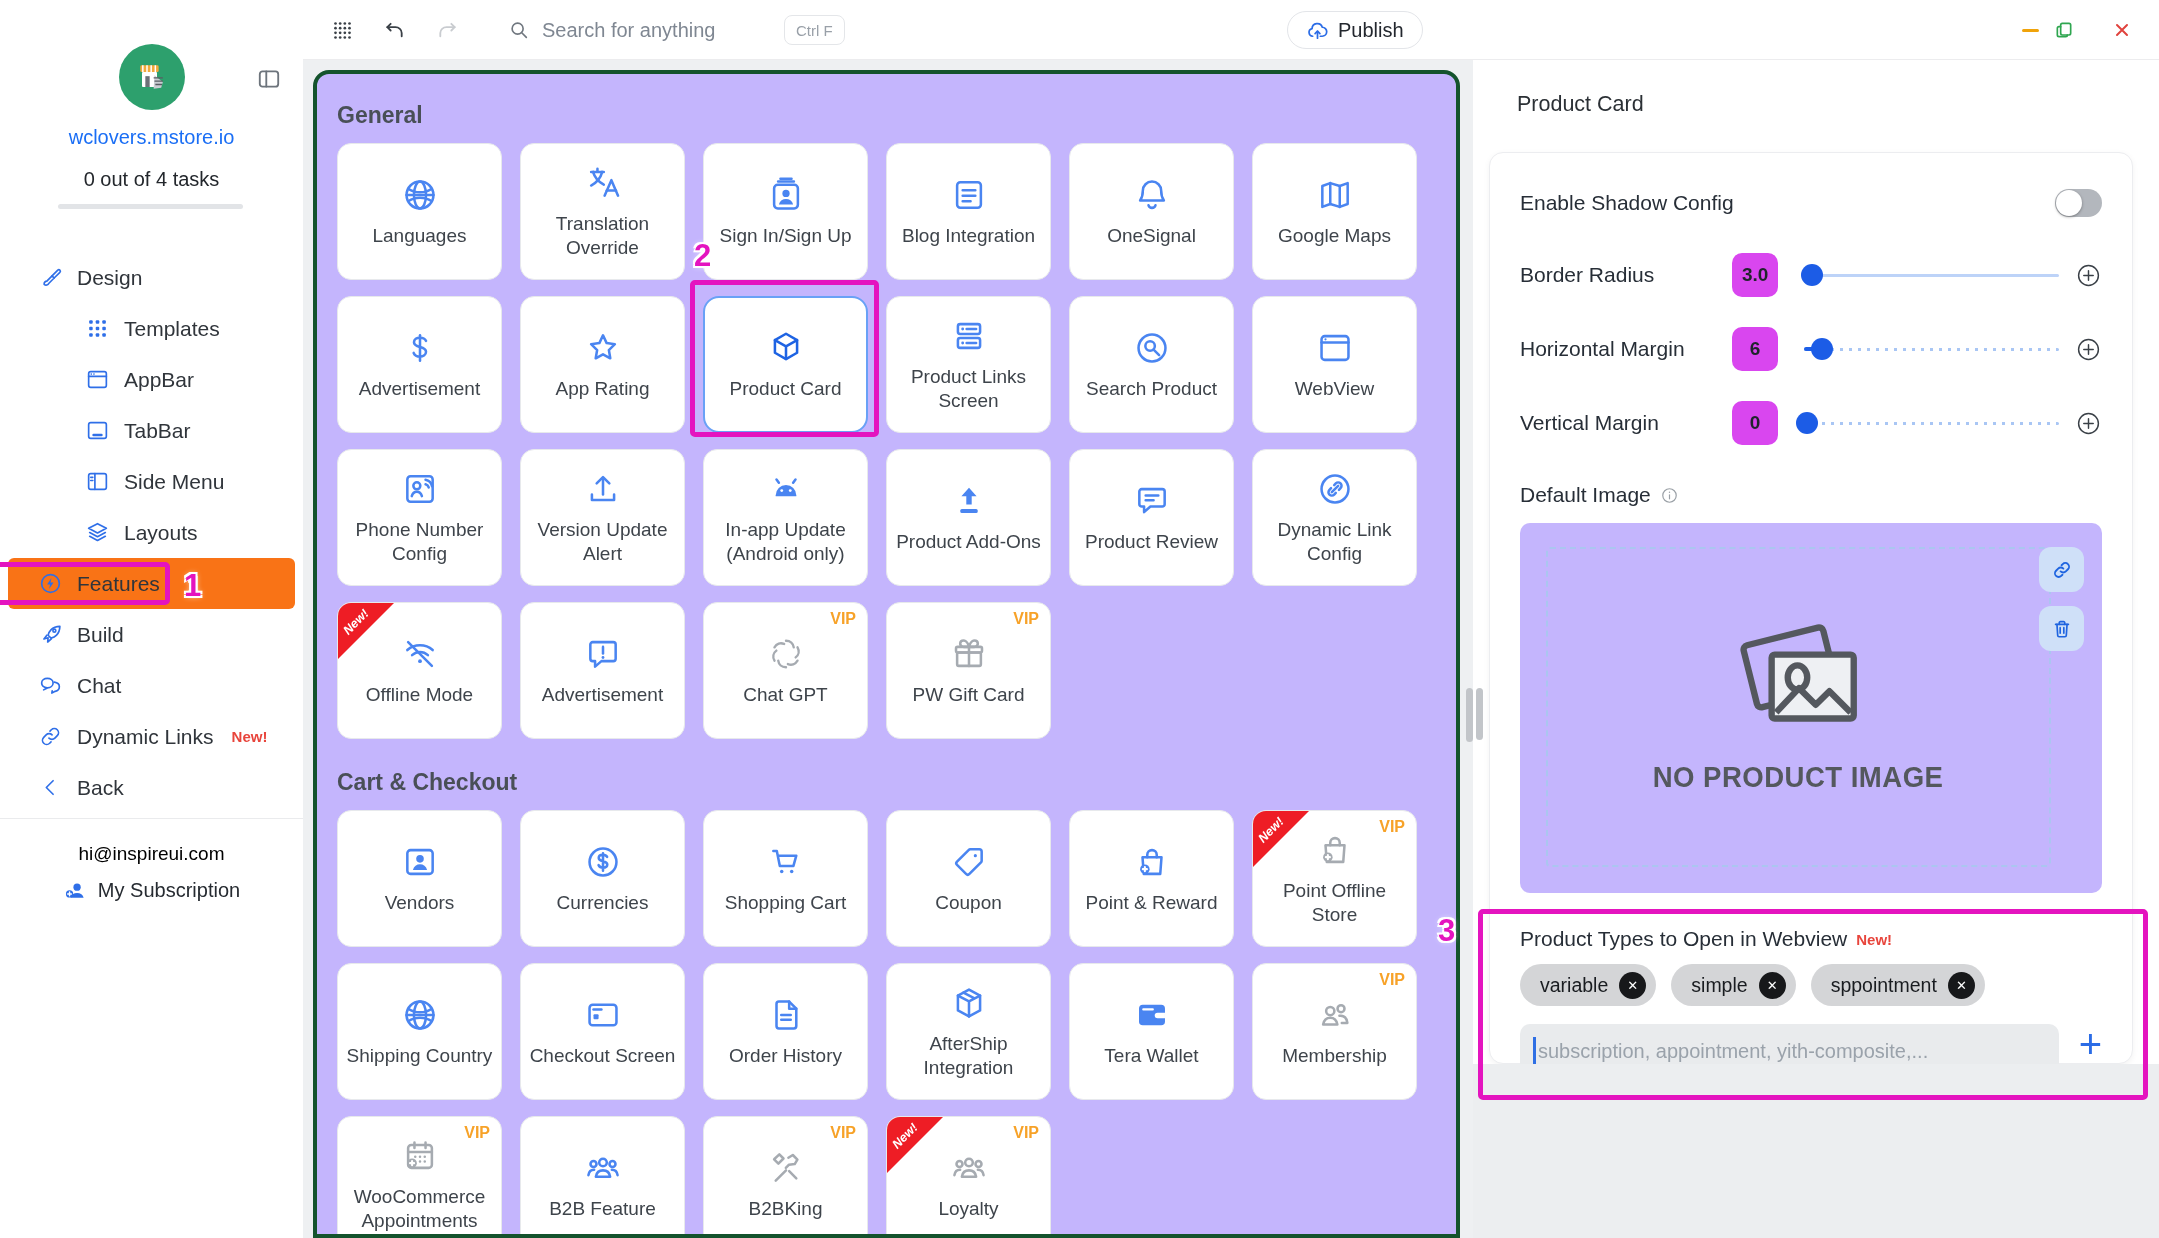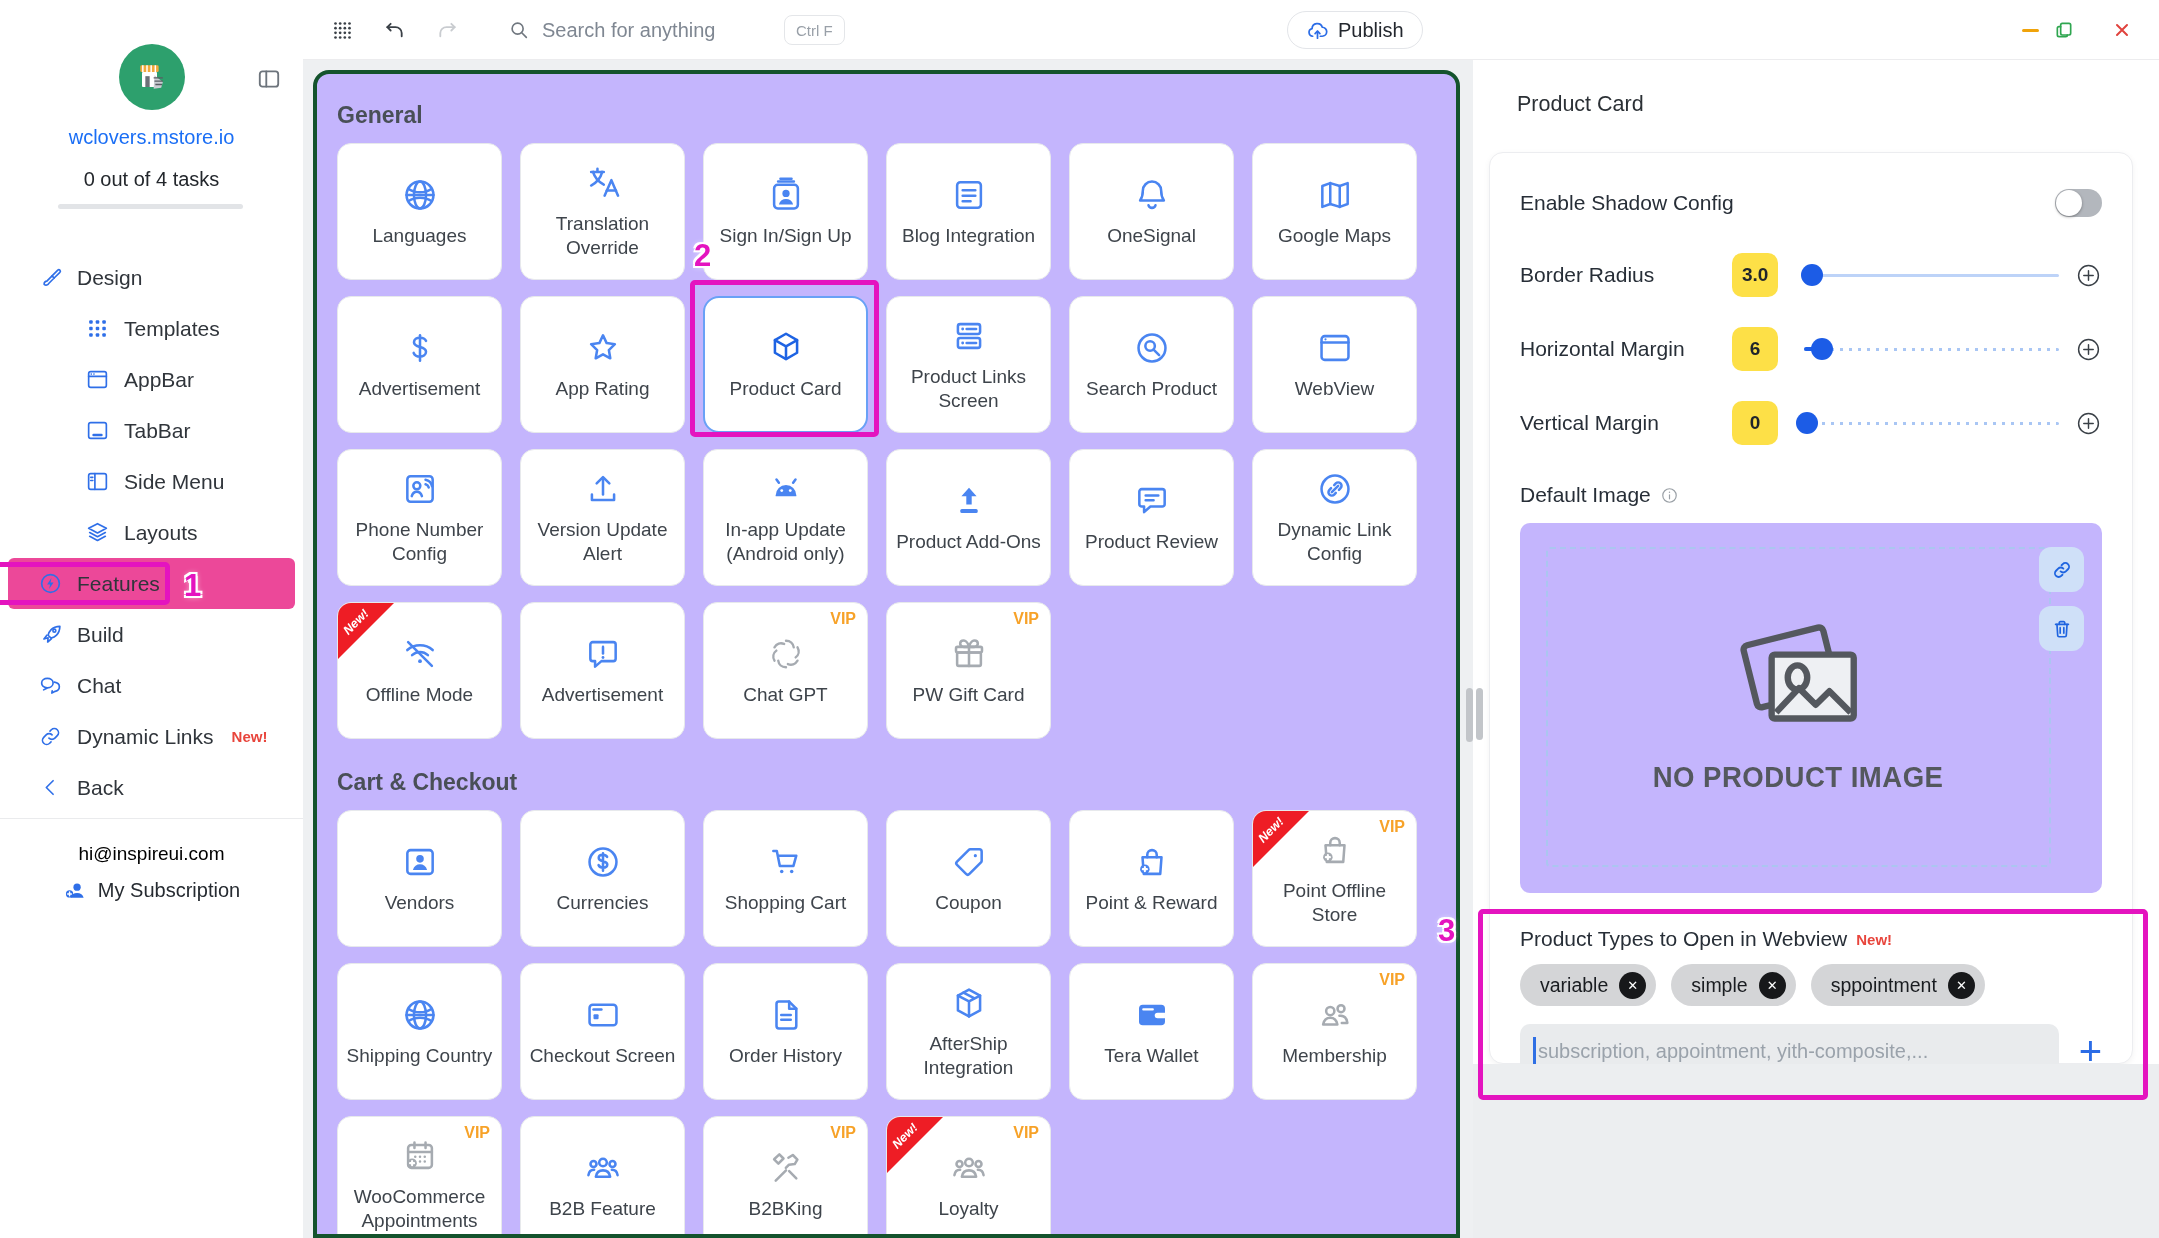--- a/index.html
+++ b/index.html
@@ -26,21 +26,21 @@
   .collapse-btn { position:absolute; left:256px; top:66px; color:#6d747c; cursor:pointer; }
   .logo { position:absolute; left:119px; top:44px; width:66px; height:66px; border-radius:50%; background:#2da06d; display:flex; align-items:center; justify-content:center; }
   .site-link { position:absolute; left:0; top:126px; width:303px; text-align:center; color:#1a6ef5; font-size:20px; font-weight:500; cursor:pointer; }
   .tasks { position:absolute; left:0; top:168px; width:303px; text-align:center; color:#23272c; font-size:20px; }
   .progress { position:absolute; left:58px; top:204px; width:185px; height:5px; background:#e2e4e7; border-radius:3px; }
   .menu { position:absolute; left:0; top:252px; width:303px; }
   .sitem { height:51px; display:flex; align-items:center; margin:0 8px; border-radius:6px; cursor:pointer; }
   .sitem .item-inner { display:flex; align-items:center; gap:14px; }
   .sitem.lvl0 .item-inner { padding-left:30px; }
   .sitem.lvl1 .item-inner { padding-left:77px; }
-  .sitem.selected { background:#ec4899; }
+  .sitem.selected { background:#f97316; }
   .sicon { color:#2f6fe8; display:flex; }
   .slabel { font-size:21px; color:#30353b; }
   .sbadge { color:#e8453c; font-size:15px; font-weight:700; margin-left:4px; }
   .side-bottom { position:absolute; left:0; top:818px; width:303px; border-top:1px solid #eaebed; }
   .side-email { position:absolute; left:0; top:843px; width:303px; text-align:center; color:#000000; font-size:19px; }
   .side-sub { position:absolute; left:0; top:878px; width:303px; display:flex; align-items:center; justify-content:center; gap:10px; cursor:pointer; }
   .side-sub .sub-label { color:#262b31; font-size:20px; font-weight:500; }
 
   
   .main { position:absolute; left:303px; top:60px; width:1170px; height:1178px; background:#eef0f2; }
@@ -64,21 +64,21 @@
   .rightpanel { position:absolute; left:1473px; top:60px; width:686px; height:1178px; background:#fff; }
   .rp-title { position:absolute; left:44px; top:32px; font-size:21.5px; color:#2b3035; }
   .panel-card { position:absolute; left:16px; top:92px; width:644px; height:912px; background:#fff; border:1px solid #ecedf0; border-radius:14px; box-shadow:0 2px 6px rgba(0,0,0,0.05); }
   .panel-inner { padding:30px 30px 0 30px; }
   .toggle-row { display:flex; align-items:center; justify-content:space-between; height:40px;gap:35px; }
   .ctl-label { font-size:21px; color:#272e37; }
   .toggle { width:47px; height:28px; border-radius:14px; background:#b3b7bd; position:relative; cursor:pointer; }
   .toggle .knob { position:absolute; left:1px; top:1px; width:26px; height:26px; border-radius:50%; background:#fff; box-shadow:0 1px 3px rgba(0,0,0,0.35); }
   .srow { display:flex; align-items:center; height:44px; margin-top:30px; }
   .srow .ctl-label { width:212px; flex:none; }
-  .chip { min-width:46px; height:44px; line-height:44px; padding:0 10px; background:#fde047; border-radius:10px; text-align:center; font-size:19px; font-weight:600; color:#1f242b; }
+  .chip { min-width:46px; height:44px; line-height:44px; padding:0 10px; background:#d946ef; border-radius:10px; text-align:center; font-size:19px; font-weight:600; color:#1f242b; }
   .trackwrap { position:relative; flex:1; height:24px; margin:0 16px 0 26px; cursor:pointer; }
   .track { position:absolute; left:0; right:0; top:10.5px; height:3px; border-radius:2px; }
   .track.solid { background:#bdd3f8; }
   .track.dotted { background:repeating-linear-gradient(90deg,#a9c6f4 0 3px,transparent 3px 9px); }
   .sfill { position:absolute; left:0; top:10px; height:4px; background:#1d5fe8; border-radius:2px; }
   .knob2 { position:absolute; top:1px; width:22px; height:22px; border-radius:50%; background:#1c5ce6; }
   .plusc { color:#3a4047; display:flex; cursor:pointer; }
   .di-label-row { display:flex; align-items:center; gap:9px; margin-top:38px; }
   .info-i { color:#9aa0a6; display:flex; }
   .img-box { position:relative; margin-top:16px; height:370px; background:#c4b5fd; border-radius:10px; }
@@ -86,21 +86,21 @@
   .photos { color:#54585e; margin-top:66px; }
   .noimg { margin-top:14px; font-size:29px; font-weight:700; color:#54585e; letter-spacing:0.5px; transform:scaleX(0.95); }
   .imgbtns { position:absolute; right:18px; top:24px; display:flex; flex-direction:column; gap:14px; }
   .imgbtn { width:45px; height:45px; border-radius:12px; background:#cfe0f8; color:#1f64e0; display:flex; align-items:center; justify-content:center; cursor:pointer; }
   .webview-sec { margin-top:34px; }
   .wv-label-row { display:flex; align-items:center; }
   .wv-badge { color:#e8453c; font-size:15px; font-weight:700; margin-left:9px; }
   .chiprow { display:flex; gap:15px; margin-top:13px; }
   .pchip { height:42px; background:#d4d5d7; border-radius:21px; display:flex; align-items:center; padding:0 10px 0 20px; font-size:19.5px; color:#191c20; }
   .chipx { width:27px; height:27px; border-radius:50%; background:#17181a; color:#fff; font-size:13px; display:flex; align-items:center; justify-content:center; margin-left:11px; cursor:pointer; }
-  .inputrow { display:flex; align-items:center; margin-top:18px; }
+  .inputrow { display:flex; align-items:flex-start; margin-top:18px; }
   .type-input { position:relative; flex:1; height:54px; background:#e9ebed; border-radius:10px; }
   .caret { position:absolute; left:13px; top:13px; width:2.5px; height:28px; background:#2f6fe4; }
   .ph { position:absolute; left:18px; top:0; line-height:54px; color:#9aa2ab; font-size:20px; white-space:nowrap; }
   .addplus { color:#2b6ce6; font-size:40px; font-weight:300; margin-left:20px; line-height:40px; cursor:pointer; }
   .panel-footer { position:absolute; left:0; top:1004px; width:686px; height:174px; background:#eceef0; }
   .rp-scroll { position:absolute; left:3px; top:628px; width:7px; height:52px; background:#c2c5c9; border-radius:4px; }
 
   
   .annbox { position:absolute; border:5px solid #e414bf; border-radius:5px; pointer-events:none; z-index:50; }
   .annlabel { position:absolute; color:#e414bf; font-size:31px; font-weight:800; z-index:51; pointer-events:none;

